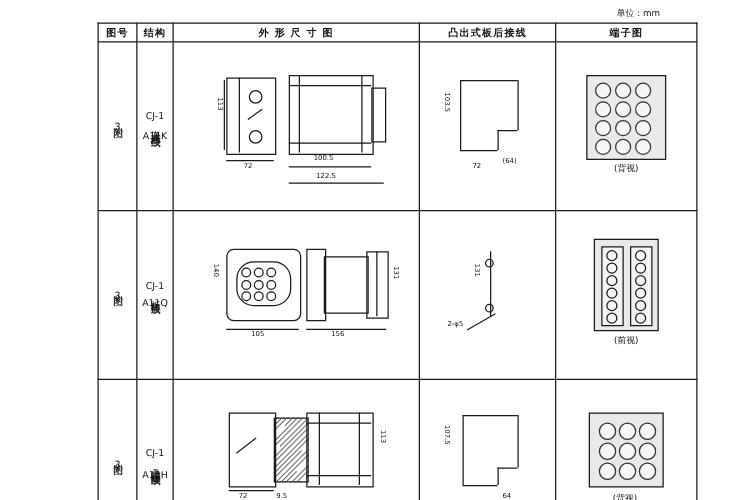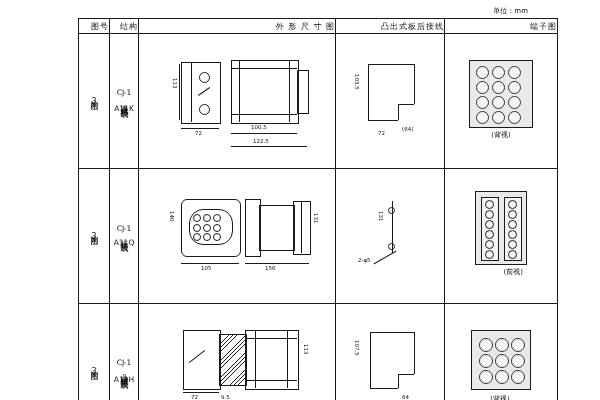--- a/index.html
+++ b/index.html
@@ -1,21 +1,21 @@
 <!DOCTYPE html>
 <html><head>
 <meta charset="utf-8">
 <style>
   html,body{margin:0;padding:0;}
   body{width:600px;height:400px;background:#ffffff;font-family:"DejaVu Sans","Liberation Sans",sans-serif;overflow:hidden;}
   .page{position:relative;width:600px;height:400px;}
   .unit{position:absolute;right:72px;top:6px;font-size:7px;color:#111;}
   table.main{position:absolute;left:78px;top:18px;border-collapse:collapse;background:#fff;}
   table.main td,table.main th{border:1px solid #1a1a1a;padding:0;color:#111;}
-  th.h{font-size:8px;font-weight:normal;height:14px;text-align:right;letter-spacing:1px;margin-left:16px;}
+  th.h{font-size:8px;font-weight:bold;height:14px;text-align:center;letter-spacing:1px;margin-left:16px;}
   td.c-no{width:30px;text-align:center;vertical-align:middle;}
   td.c-struct{width:28px;text-align:center;vertical-align:middle;}
   td.c-outline{width:196px;position:relative;}
   td.c-mount{width:108px;position:relative;}
   td.c-term{width:112px;position:relative;}
   .vert{writing-mode:vertical-rl;text-orientation:upright;font-size:8px;line-height:11px;margin:0 auto;letter-spacing:1px;}
   .stack{font-size:7.5px;line-height:10px;text-align:center;}
   .stack .code{font-size:7.5px;}
   .rowbox{position:relative;height:134px;}
   
@@ -181,21 +181,21 @@
               <div class="circ" style="left:9px;top:38px;width:7px;height:7px;"></div>
               <div class="circ" style="left:9px;top:48px;width:7px;height:7px;"></div>
               <div class="circ" style="left:9px;top:58px;width:7px;height:7px;"></div>
               <div class="circ" style="left:32px;top:8px;width:7px;height:7px;"></div>
               <div class="circ" style="left:32px;top:18px;width:7px;height:7px;"></div>
               <div class="circ" style="left:32px;top:28px;width:7px;height:7px;"></div>
               <div class="circ" style="left:32px;top:38px;width:7px;height:7px;"></div>
               <div class="circ" style="left:32px;top:48px;width:7px;height:7px;"></div>
               <div class="circ" style="left:32px;top:58px;width:7px;height:7px;"></div>
             </div>
-            <div class="cap" style="left:34px;top:98px;width:44px;text-align:right;">(前视)</div>
+            <div class="cap" style="left:34px;top:98px;width:44px;">(前视)</div>
           </div>
         </td>
       </tr>
 
       <tr>
         <td class="c-no">
           <div class="vert">附图3</div>
         </td>
         <td class="c-struct">
           <div class="stack">

